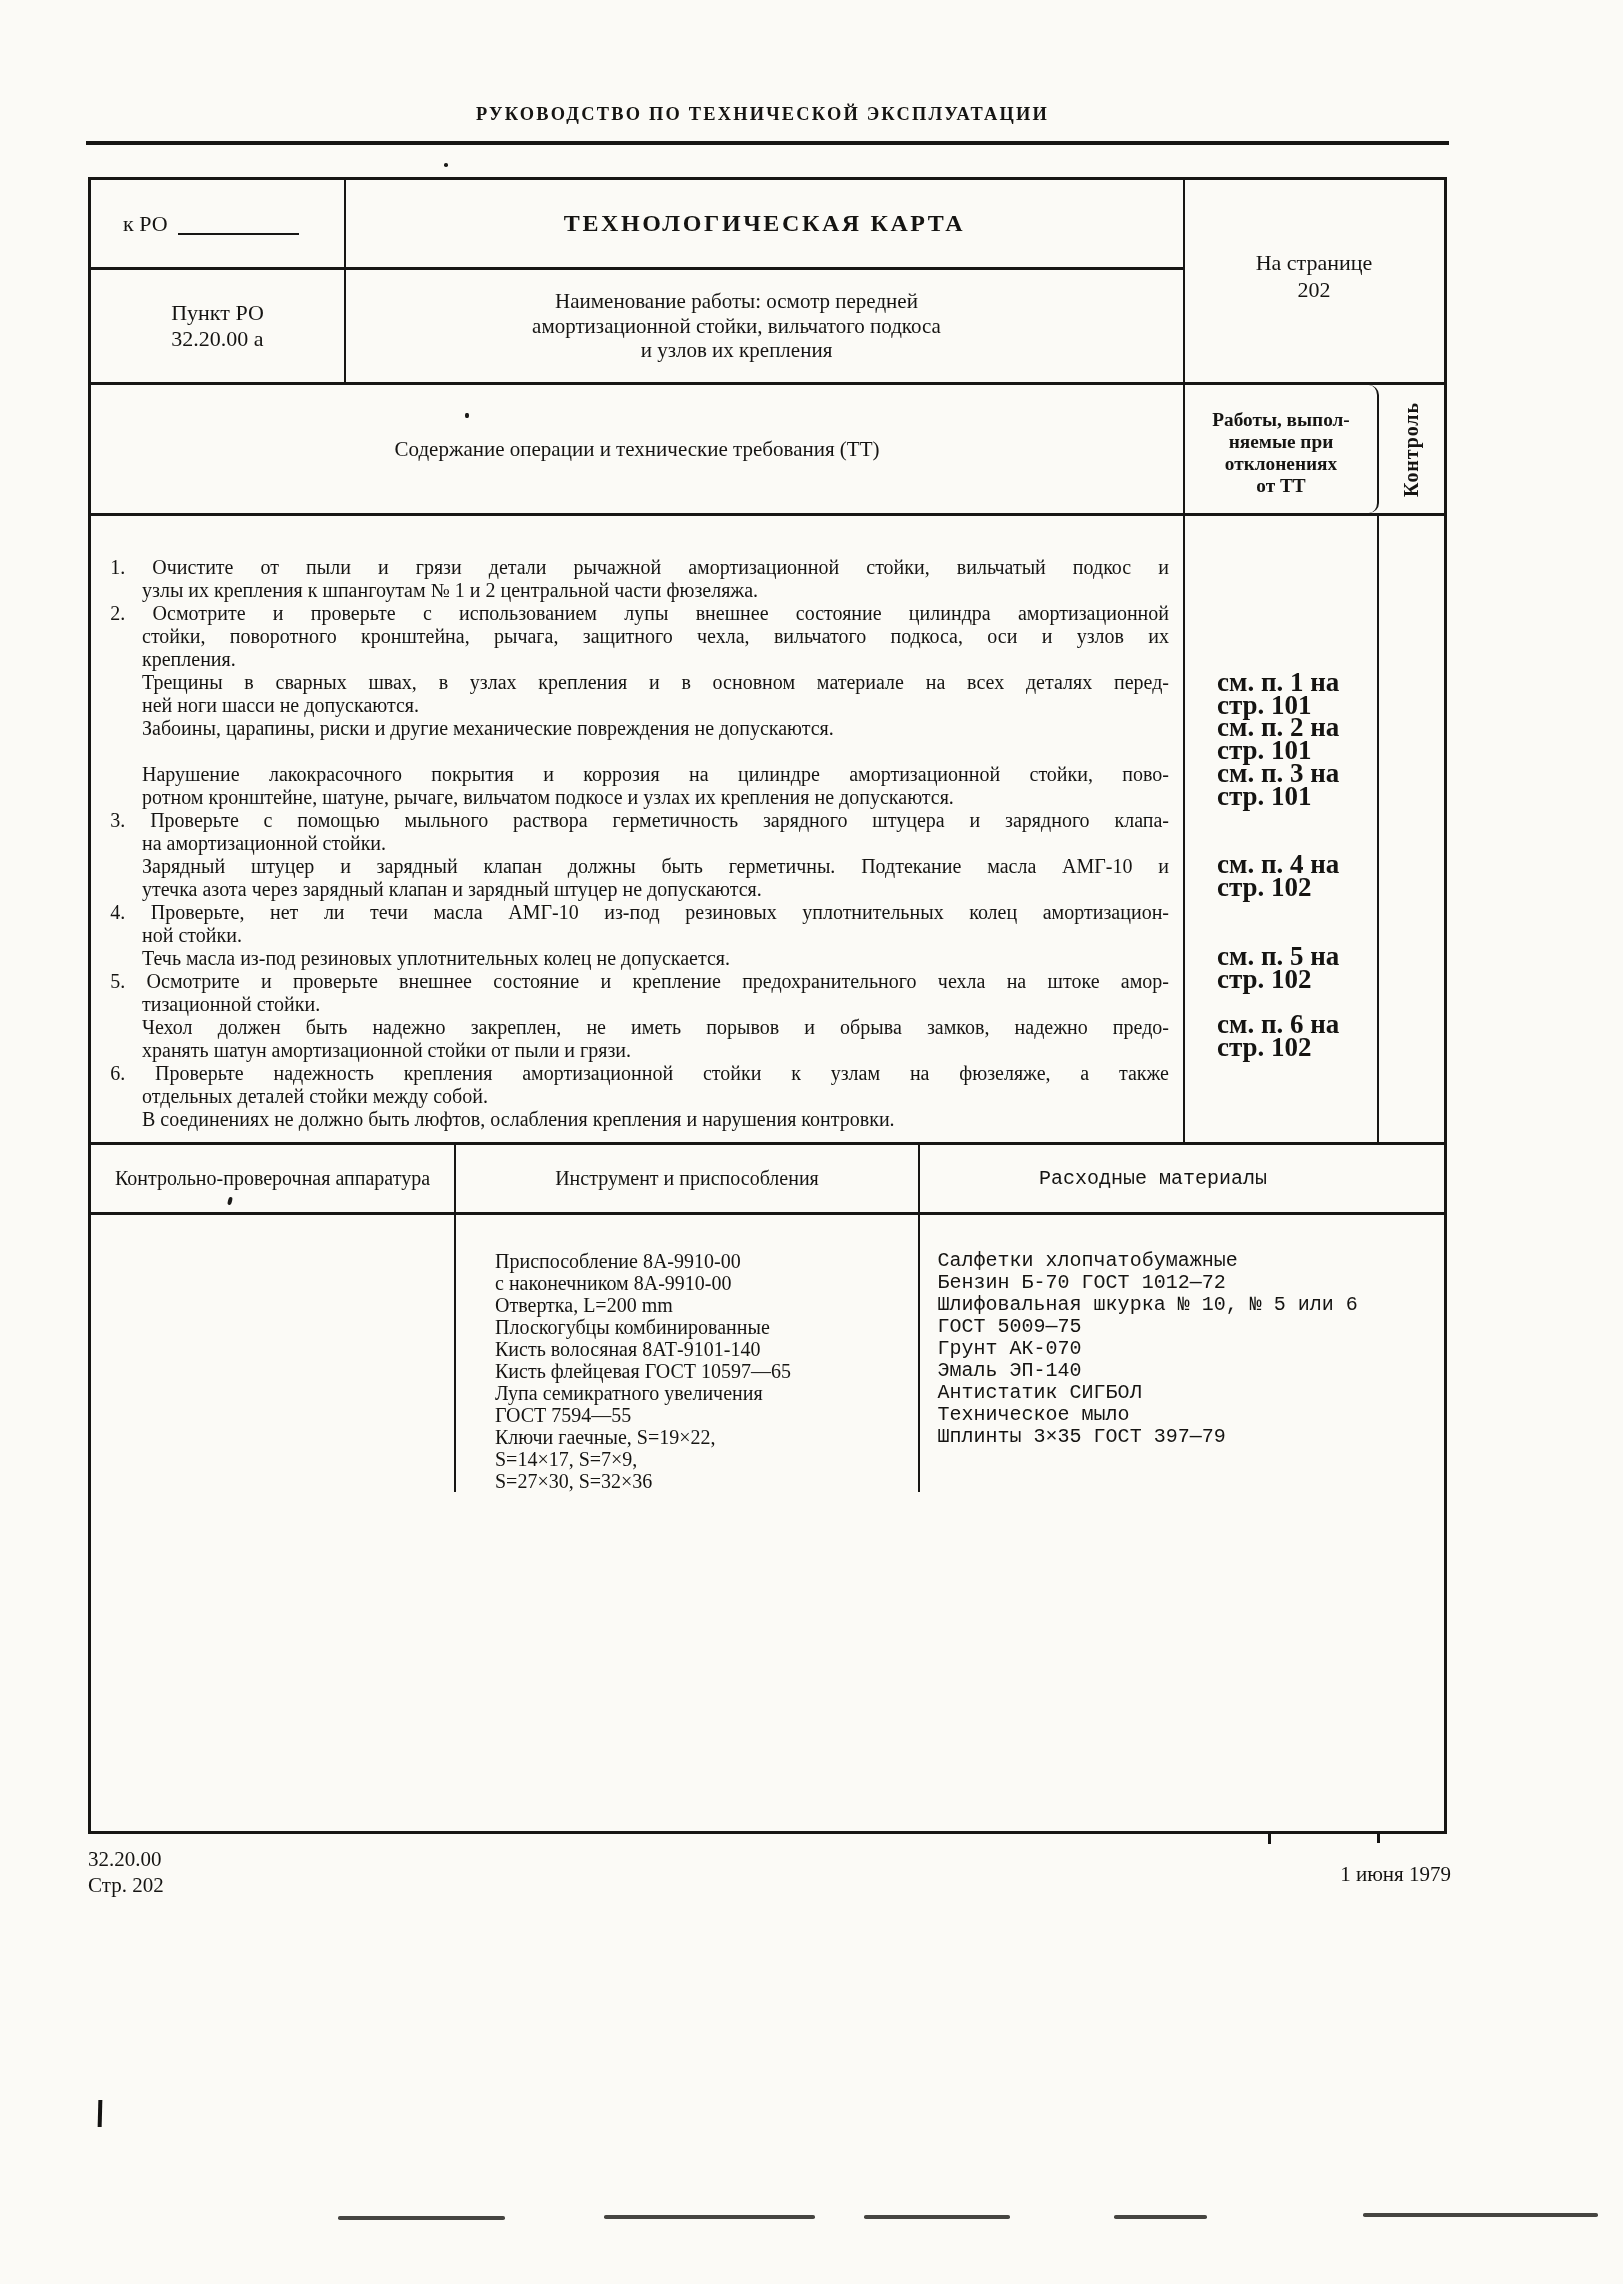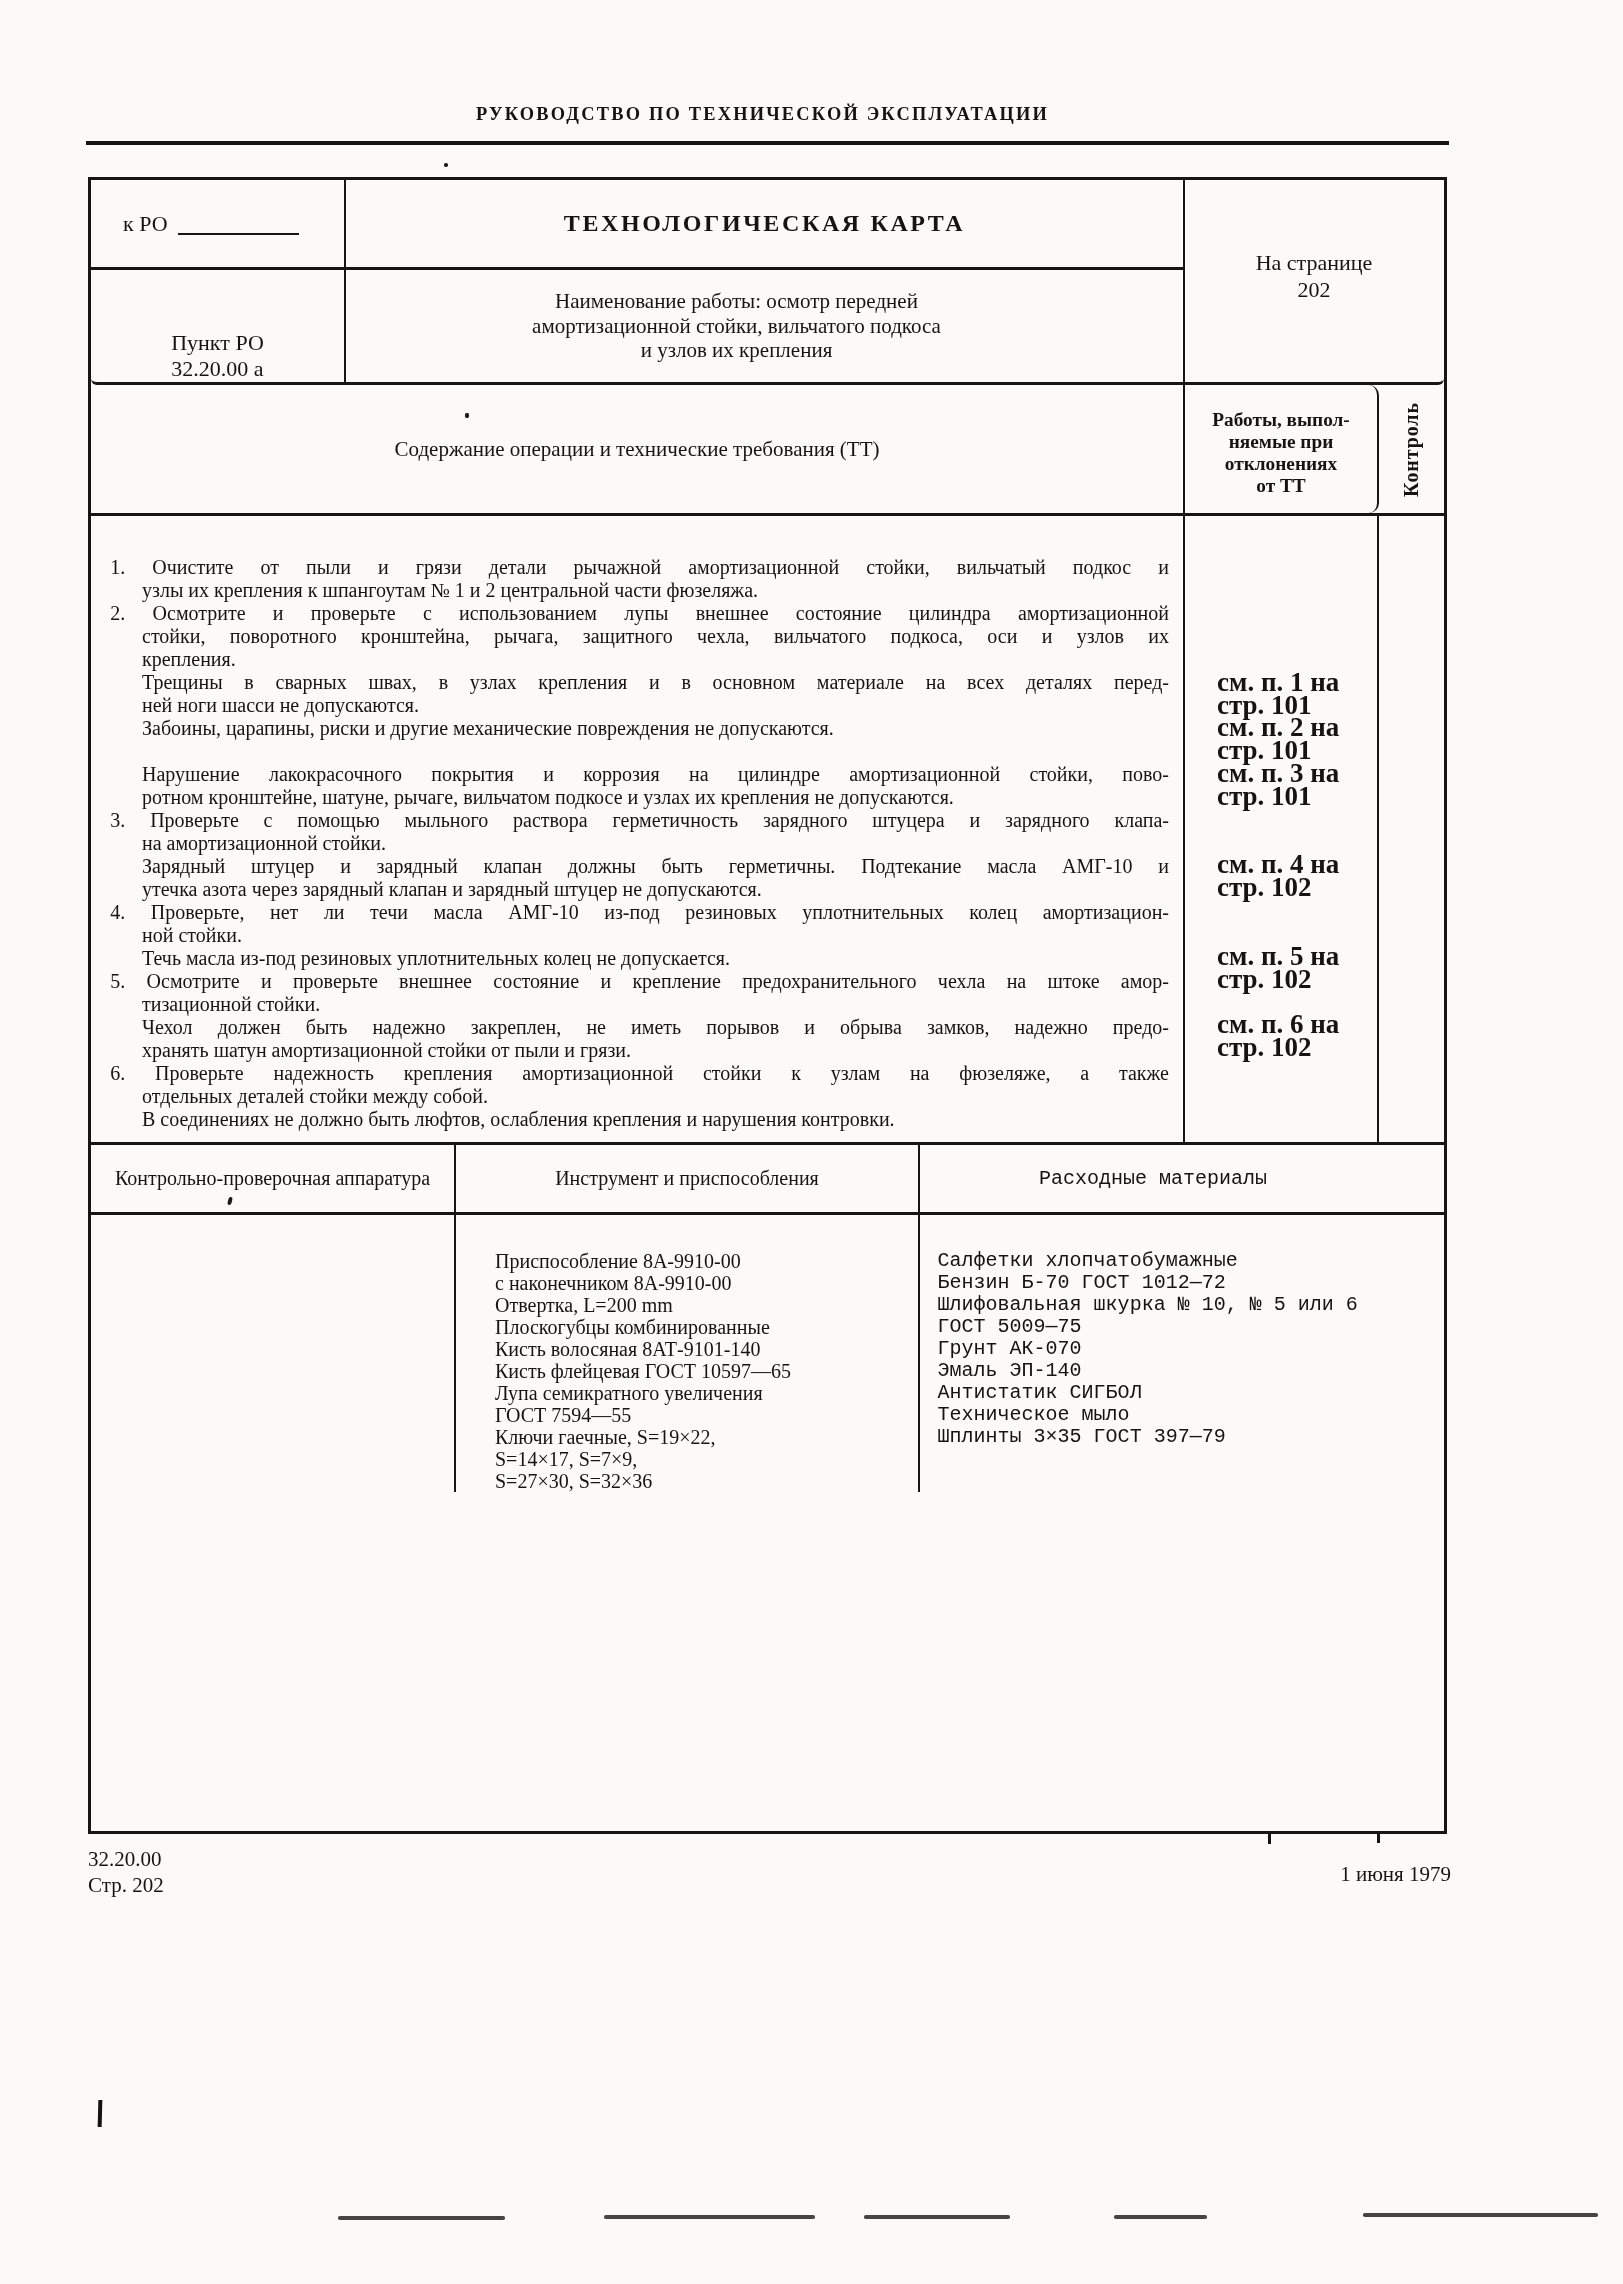--- a/index.html
+++ b/index.html
@@ -18,29 +18,29 @@
   
   .tbl {
     position:absolute; left:88px; top:177px; width:1359px; height:1657px;
     border:3.5px solid #171614;
   }
   .row { display:flex; width:100%; border-bottom:3.5px solid #171614; }
   .row.last { border-bottom:none; }
   .cell { position:relative; border-right:2.6px solid #171614; }
   .cell.lastc { border-right:none; }
   
-  .r1 { height:205px;border-radius:6px; }
+  .r1 { height:205px; }
   .r1-left { width:1094px; border-right:2.6px solid #171614; display:flex; flex-direction:column; }
   .r1a { height:90px; display:flex; border-bottom:3.5px solid #171614; }
   .r1b { flex:1; display:flex; }
   .c-ro { width:255px; border-right:2.6px solid #171614; display:flex; align-items:center; padding-left:32px; font-size:22px; }
   .blankline { display:inline-block; width:121px; border-bottom:2.6px solid #171614; height:22px; margin-left:10.5px; }
   .c-title { flex:1; display:flex; align-items:center; justify-content:center; }
   .title { font-size:24px; font-weight:bold; letter-spacing:2.6px; }
-  .c-punkt { width:255px; border-right:2.6px solid #171614; display:flex; flex-direction:column; align-items:center; justify-content:flex-end; font-size:22px; line-height:26px; }
+  .c-punkt { width:255px; border-right:2.6px solid #171614; display:flex; flex-direction:column; align-items:center; justify-content:center; font-size:22px; line-height:26px; }
   .c-workname { flex:1; display:flex; flex-direction:column; align-items:center; justify-content:center; font-size:21px; line-height:24.6px; padding-right:56px; }
   .c-onpage { width:258px; display:flex; flex-direction:column; align-items:center; padding-top:69px; font-size:22px; line-height:27px; }
   
   .r2 { height:131px; }
   .c-tt { width:1094px; display:flex; align-items:center; justify-content:center; font-size:21px; }
   .c-works { width:194px; display:flex; flex-direction:column; align-items:center; justify-content:center; padding-top:7px; font-size:19.3px; font-weight:bold; line-height:22px;border-radius:10px; }
   .c-ctrl { width:64px; display:flex; align-items:center; justify-content:center; }
   .ctrl-label { transform:rotate(-90deg); white-space:nowrap; font-size:20px; font-weight:bold; letter-spacing:0.9px; }
   
   .r3 { height:629px; }

